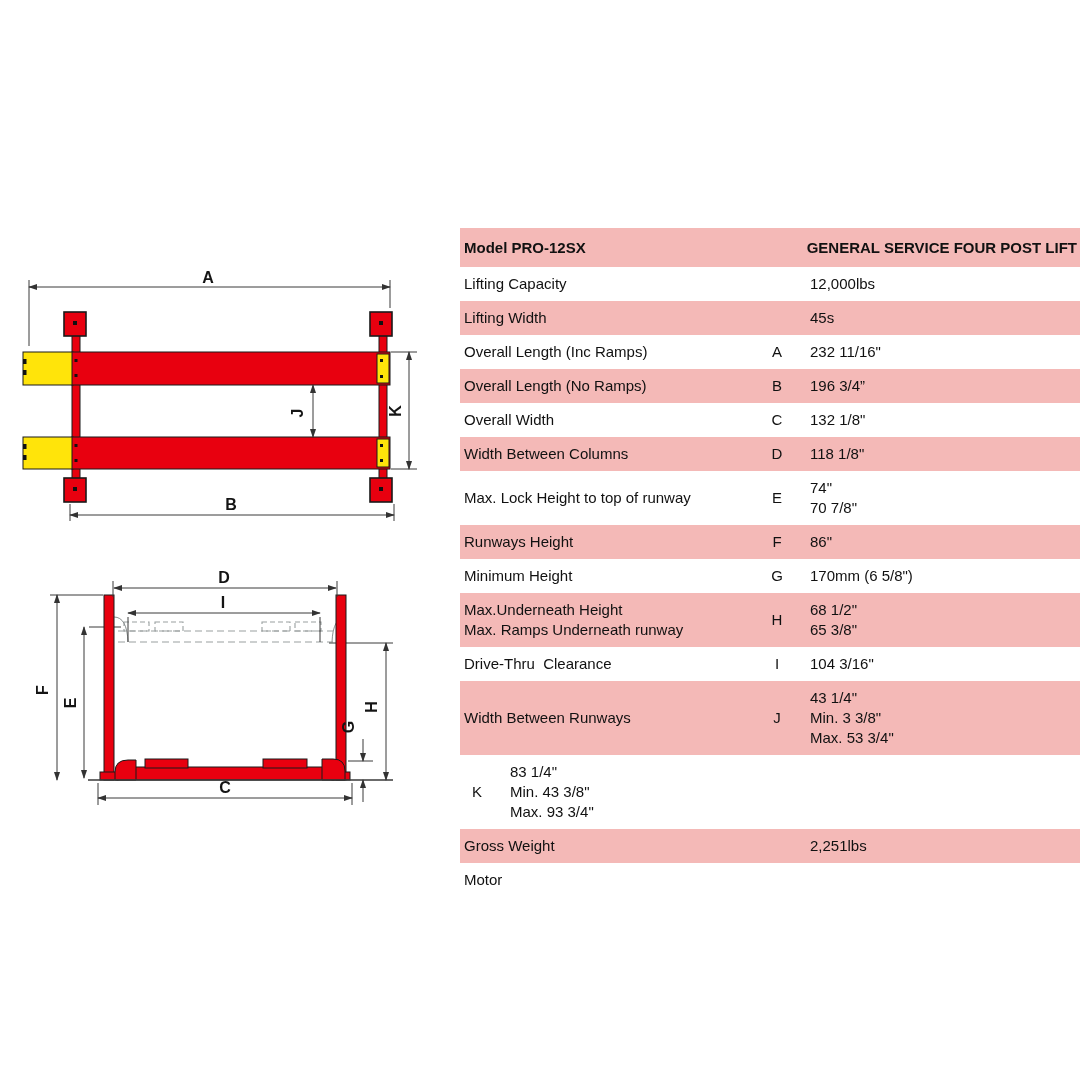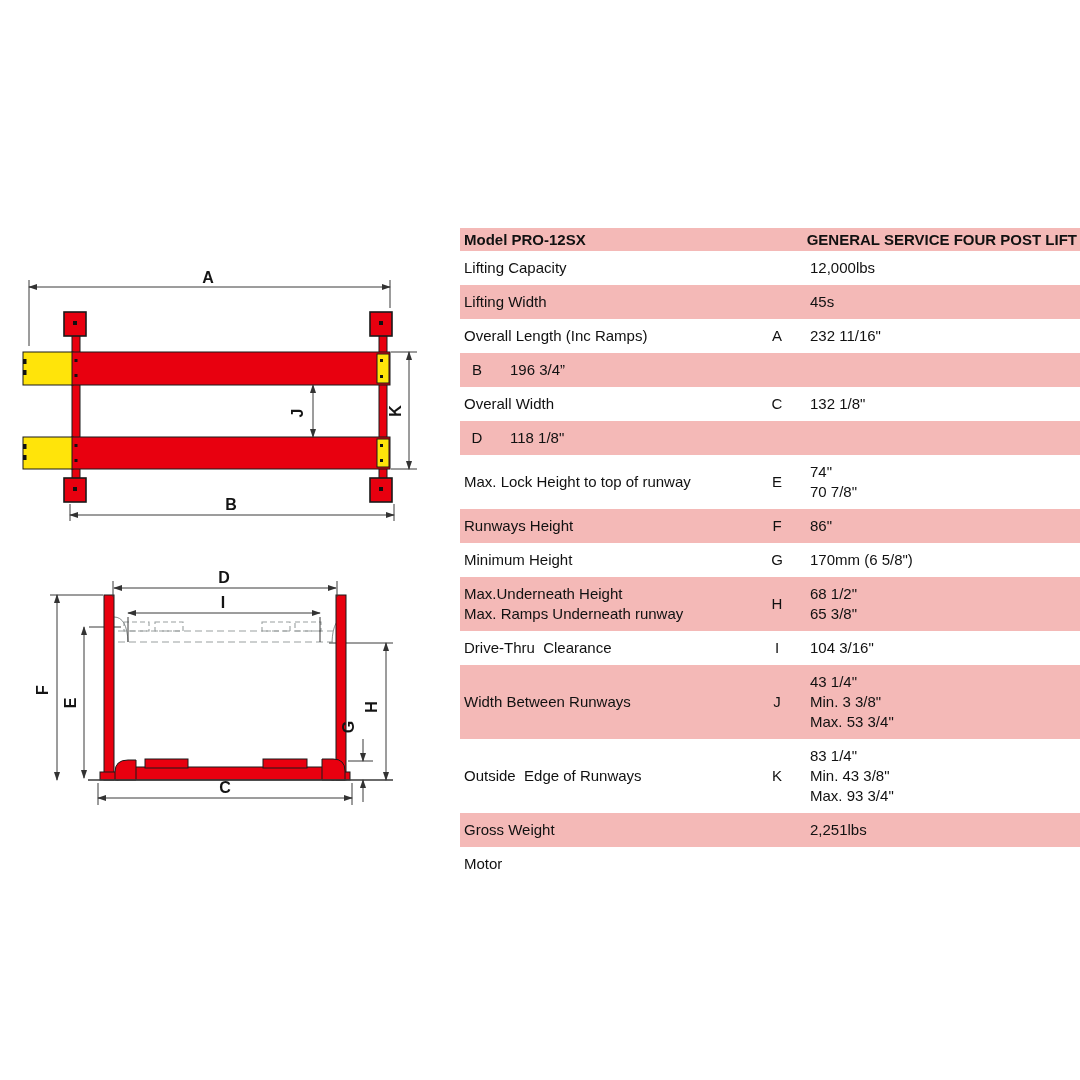--- a/index.html
+++ b/index.html
@@ -25,21 +25,21 @@
   .curve{fill:none;stroke:#8a8f8f;stroke-width:1;}
   .dot{fill:#111;stroke:none;}
   .dlabel{font:600 16px "Liberation Sans",sans-serif;fill:#141414;}
 
   .spec-table{
     position:absolute;left:460px;top:228px;width:620px;
     font-size:15px;line-height:20px;
   }
   .spec-header{
     display:flex;justify-content:space-between;align-items:center;
-    background:var(--pink);height:23px;font-weight:bold;
+    background:var(--pink);height:39px;font-weight:bold;
     padding:0 3px 0 4px;
   }
   .spec-row{display:flex;align-items:center;padding:7px 0;}
   .spec-row.shaded{background:var(--pink);}
   .cell-label{width:296px;padding-left:4px;white-space:pre;}
   .cell-letter{width:34px;text-align:center;}
   .cell-value{flex:1;padding-left:16px;}
 </style>
 </head>
 <body>
@@ -216,33 +216,35 @@
         </div>
       </div>
       <div class="spec-row">
         <div class="cell-label"><div class="line">Overall Length (Inc Ramps)</div></div>
         <div class="cell-letter">A</div>
         <div class="cell-value">
           <div class="line">232 11/16"</div>
         </div>
       </div>
       <div class="spec-row shaded">
+        <div class="cell-label"><div class="line">Overall Length (No Ramps)</div></div>
         <div class="cell-letter">B</div>
         <div class="cell-value">
           <div class="line">196 3/4”</div>
         </div>
       </div>
       <div class="spec-row">
         <div class="cell-label"><div class="line">Overall Width</div></div>
         <div class="cell-letter">C</div>
         <div class="cell-value">
           <div class="line">132 1/8"</div>
         </div>
       </div>
       <div class="spec-row shaded">
+        <div class="cell-label"><div class="line">Width Between Columns</div></div>
         <div class="cell-letter">D</div>
         <div class="cell-value">
           <div class="line">118 1/8"</div>
         </div>
       </div>
       <div class="spec-row">
         <div class="cell-label"><div class="line">Max. Lock Height to top of runway</div></div>
         <div class="cell-letter">E</div>
         <div class="cell-value">
           <div class="line">74"</div>
@@ -281,21 +283,20 @@
       <div class="spec-row shaded">
         <div class="cell-label"><div class="line">Width Between Runways</div></div>
         <div class="cell-letter">J</div>
         <div class="cell-value">
           <div class="line">43 1/4"</div>
           <div class="line">Min. 3 3/8"</div>
           <div class="line">Max. 53 3/4"</div>
         </div>
       </div>
       <div class="spec-row">
-        <div class="cell-label"><div class="line">Outside  Edge of Runways</div></div>
         <div class="cell-letter">K</div>
         <div class="cell-value">
           <div class="line">83 1/4"</div>
           <div class="line">Min. 43 3/8"</div>
           <div class="line">Max. 93 3/4"</div>
         </div>
       </div>
       <div class="spec-row shaded">
         <div class="cell-label"><div class="line">Gross Weight</div></div>
         <div class="cell-letter"></div>

